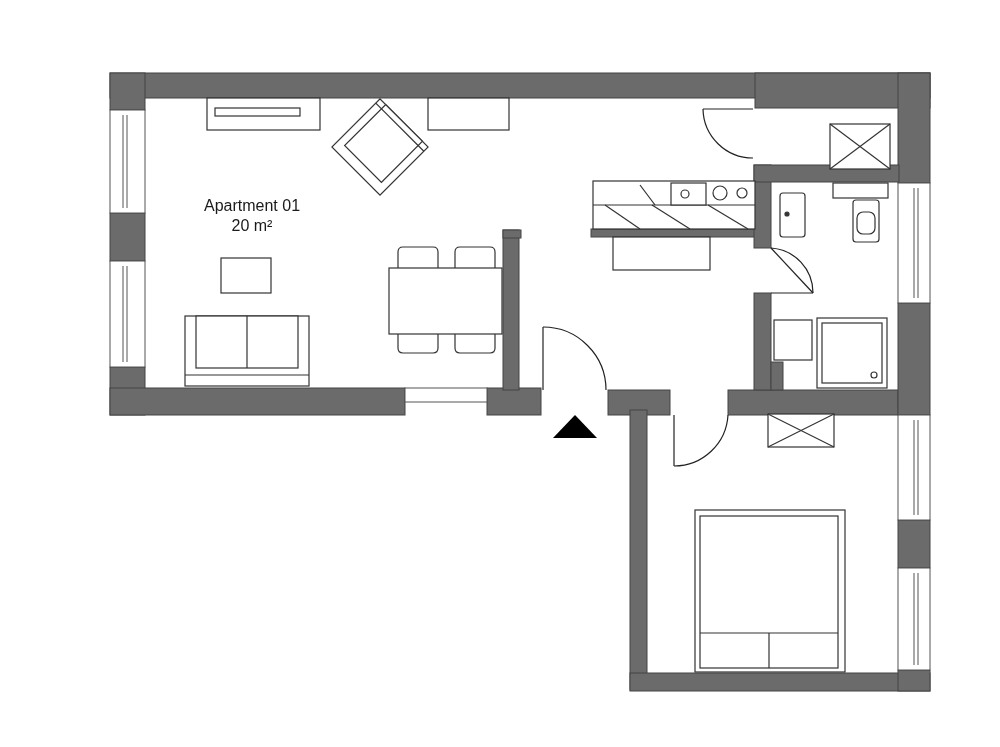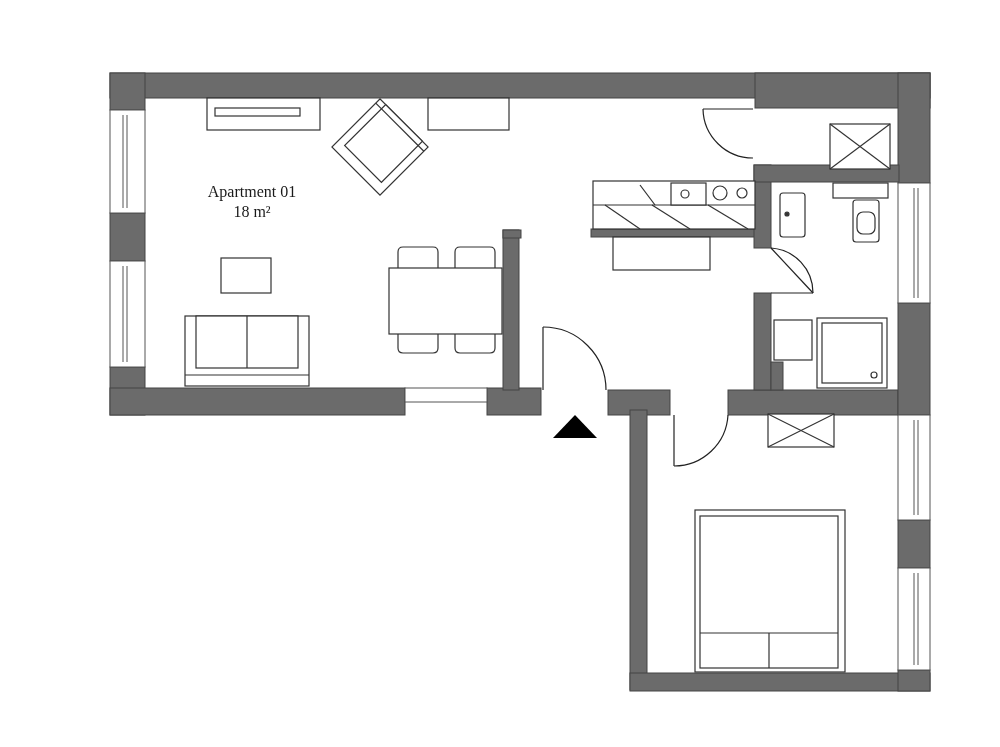--- a/index.html
+++ b/index.html
@@ -146,16 +146,16 @@
     <path d="M771 248 A45 45 0 0 1 813 293"></path>
     <line x1="771" y1="293" x2="813" y2="293"></line>
 
     <line x1="703" y1="109" x2="753" y2="109"></line>
     <path d="M703 109 A50 50 0 0 0 753 158"></path>
   </g>
 
   <polygon points="553,438 575,415 597,438" fill="#000"></polygon>
 </svg>
 
-<div class="room-label" style="left:182px; top:182px; width:140px;font-family:Liberation Serif, serif;">
+<div class="room-label" style="left:182px; top:196px; width:140px;">
   <div>Apartment 01</div>
-  <div>18 m²</div>
+  <div>20 m²</div>
 </div>
 
 </body></html>

